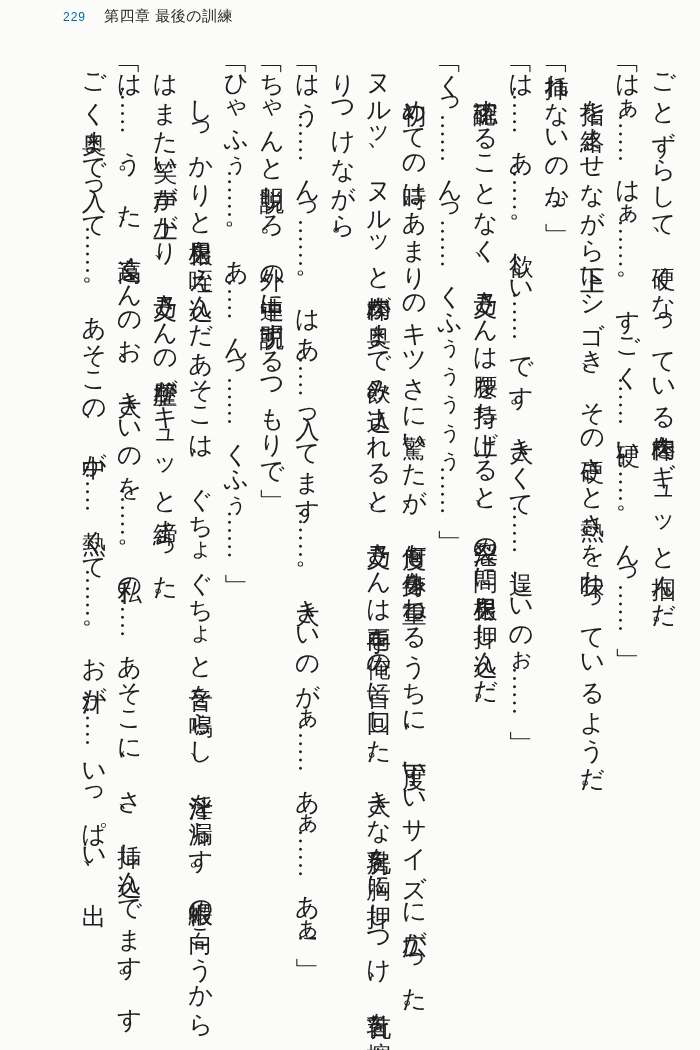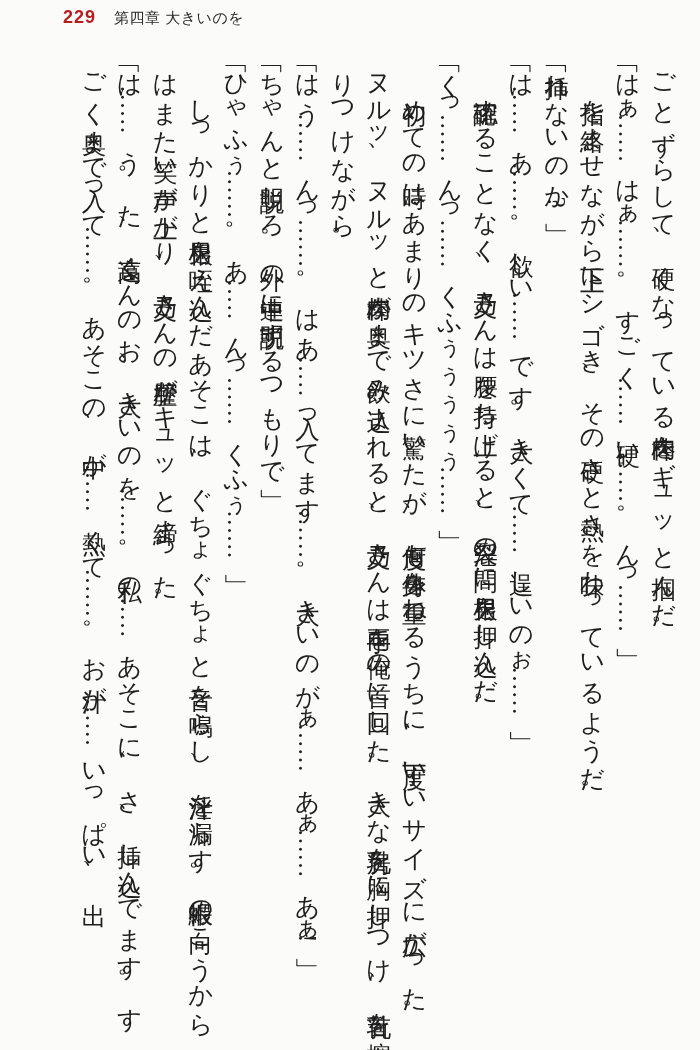--- a/index.html
+++ b/index.html
@@ -24,24 +24,23 @@
     position: absolute;
     left: 63px;
     top: 7px;
     display: flex;
     align-items: baseline;
     gap: 18px;
     font-family: "Liberation Sans", "DejaVu Sans", sans-serif;
     white-space: nowrap;
   }
   .page-number {
-    font-size: 18px;
+    font-size: 12px;
     letter-spacing: 1px;
-    color: #b91c1c;
-    font-weight: bold;
+    color: #0369a1;
   }
   .chapter-title {
     font-size: 15px;
     color: #2a2a2a;
     letter-spacing: 0.5px;
   }
   
   .text-body {
     position: absolute;
     top: 57px;
@@ -62,21 +61,21 @@
     text-indent: 1em;
   }
 </style>
 </head>
 <body>
 
 <div class="page">
 
   <header class="page-header">
     <span class="page-number">229</span>
-    <span class="chapter-title">第四章 大きいのを</span>
+    <span class="chapter-title">第四章 最後の訓練</span>
   </header>
 
   <main class="text-body">
     <p>ごとずらして、硬くなっている肉棒をギュッと掴んだ。</p>
     <p>「はぁ……はぁ……。すごく……硬い……。んっ……」</p>
     <p class="indent">指を絡ませながら上下にシゴき、その硬さと熱さを味わっているようだ。</p>
     <p>「挿れないのか?」</p>
     <p>「は……あ……。欲しい……です。大きくて……逞しいのぉ……」</p>
     <p class="indent">確認することなく、文乃さんは腰を持ち上げると、淫裂の間に男根を押し込んだ。</p>
     <p>「くっ……んっ……くふぅぅぅぅぅ……」</p>

